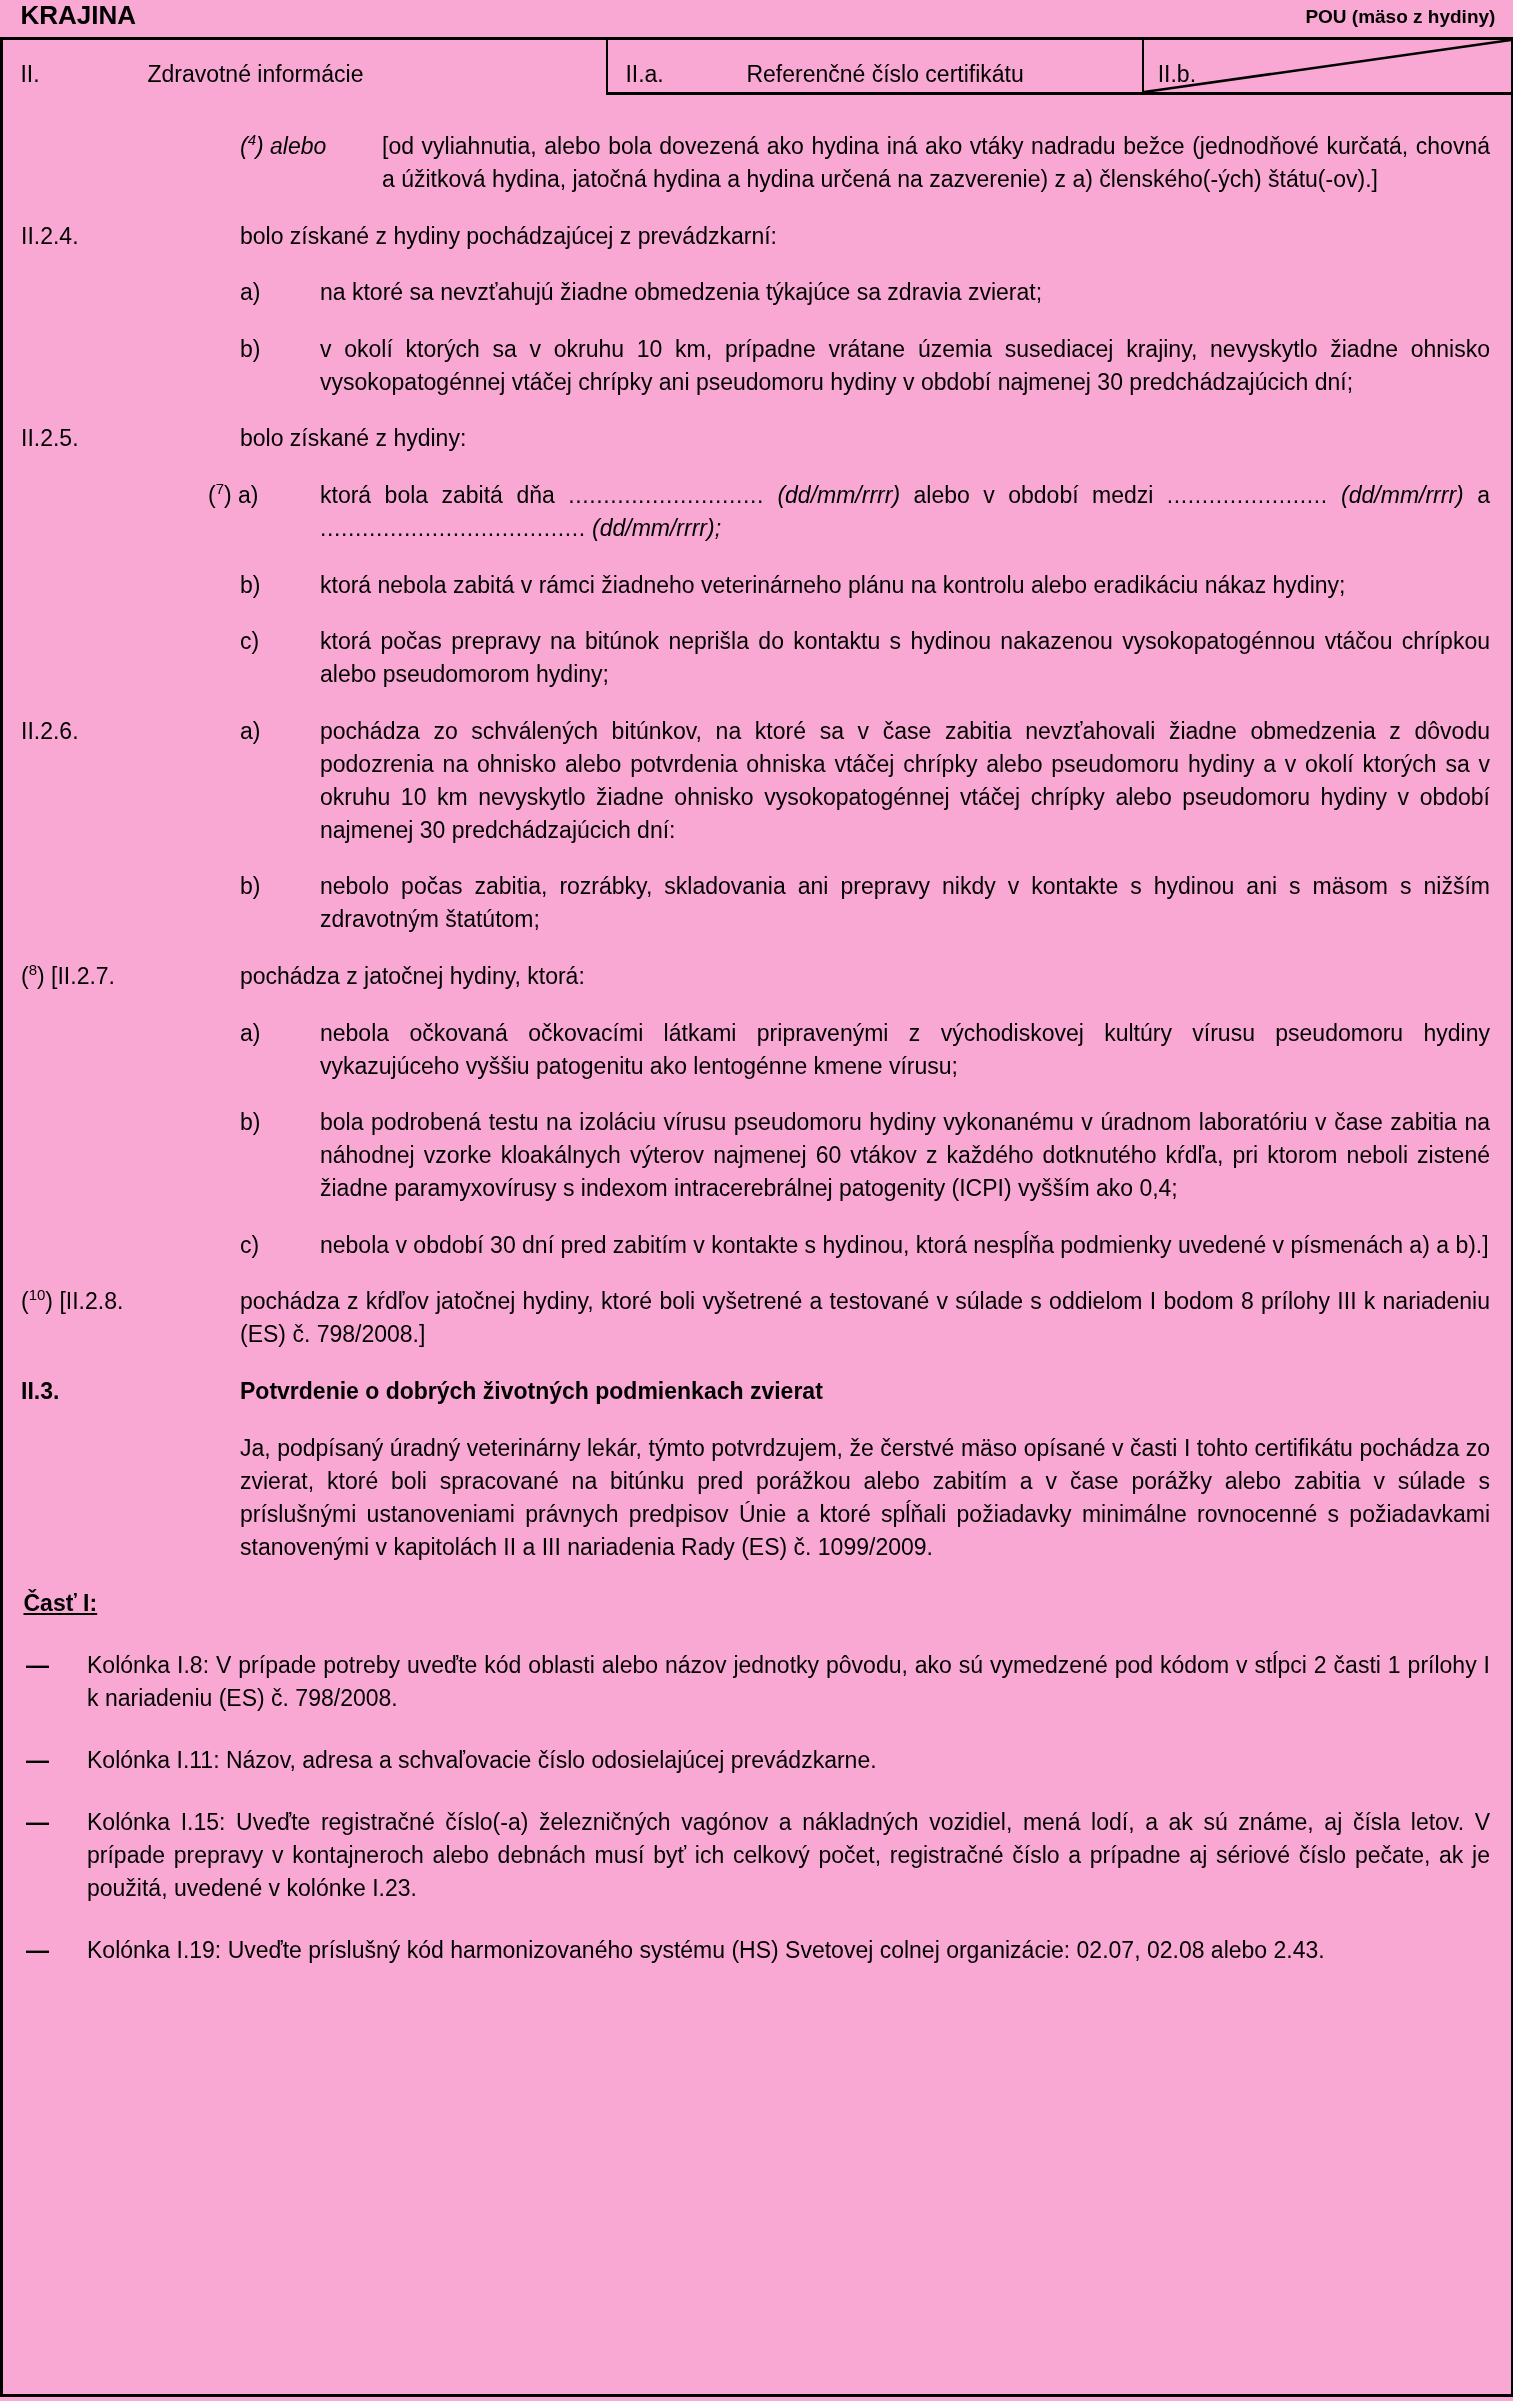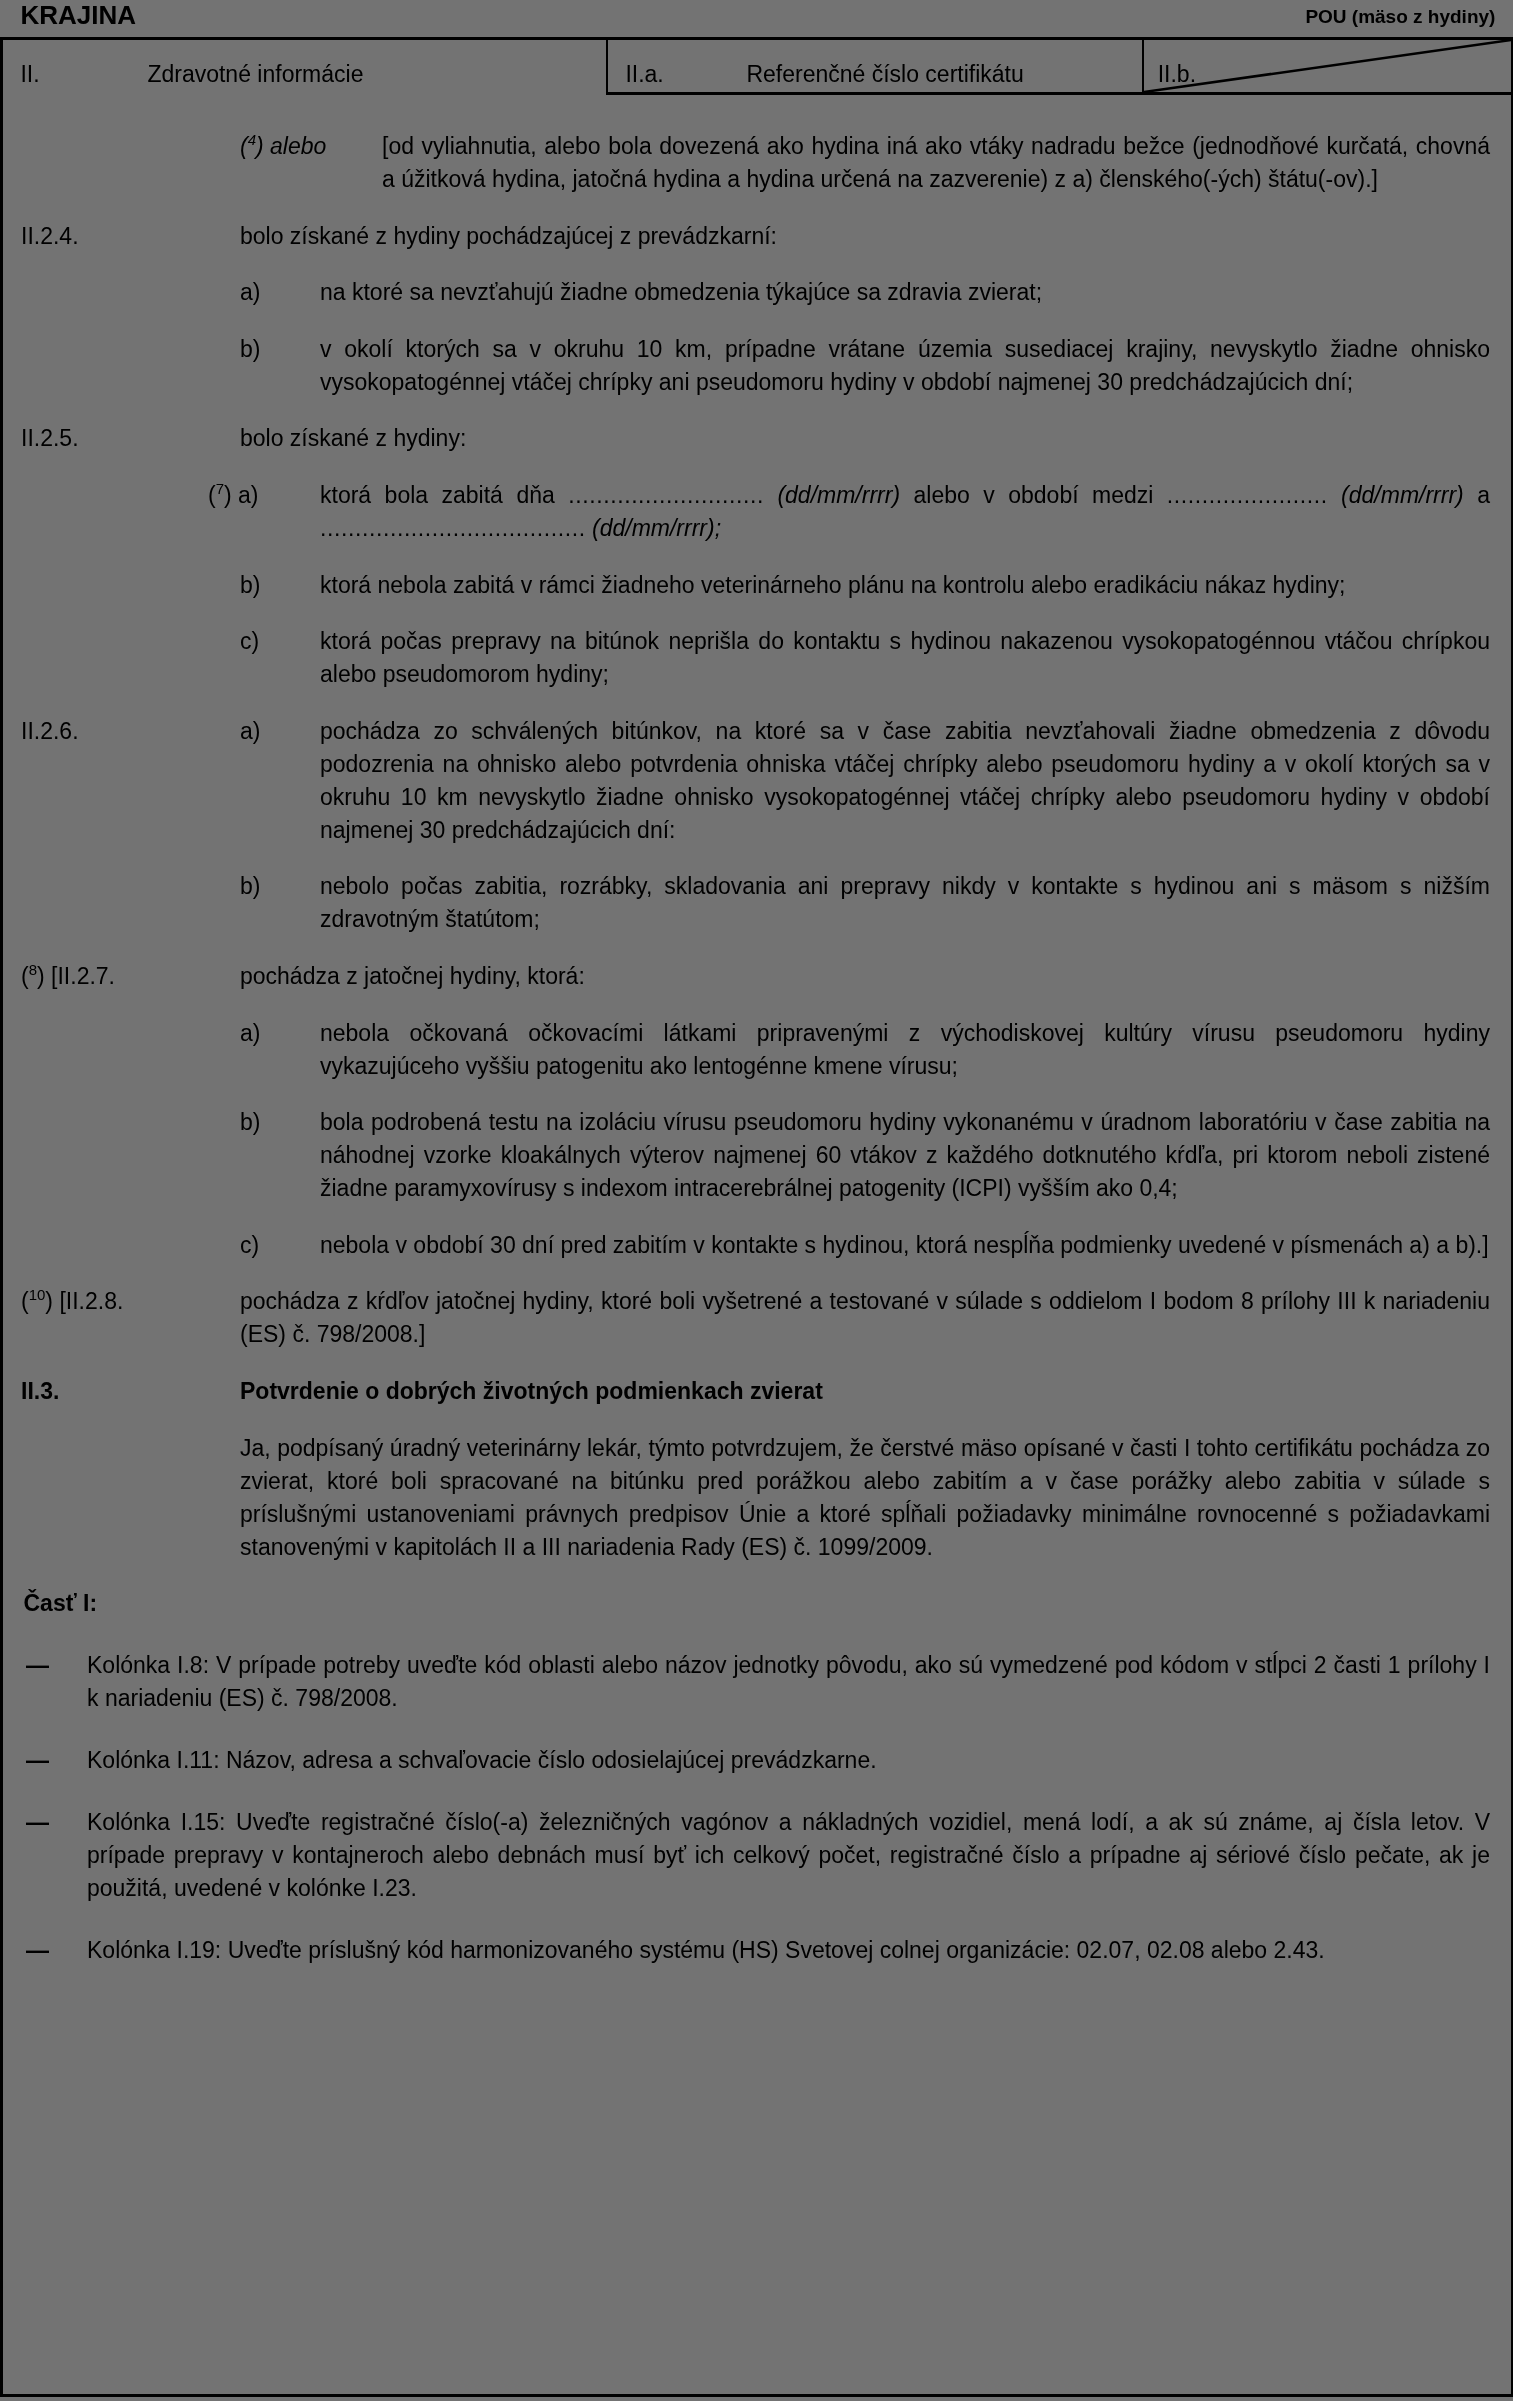--- a/index.html
+++ b/index.html
@@ -1,19 +1,19 @@
 <!DOCTYPE html>
 <html style="font-size:10px"><head>
 <meta charset="utf-8">
 <style>
   html,body { margin:0; padding:0; background:#ffffff; }
   .page {
     position:relative;
     width:1514px; height:2401px;
-    background:#737373; color:#000;
+    background:#f9a8d4; color:#000;
     font-family:"Liberation Sans","DejaVu Sans",sans-serif;
     font-size:23px; line-height:33px;
     overflow:hidden;
   }
   
   .top-head {
     display:flex; justify-content:space-between; align-items:flex-start;
     padding:1.2px 18.6px 0 20.5px; height:36px; box-sizing:border-box;
   }
   .country { font-weight:bold; font-size:26px; line-height:29px; }
@@ -43,21 +43,21 @@
   .cols-3 { grid-template-columns:219px 80px 1fr; }
   .cols-intro { grid-template-columns:219px 142px 1fr; }
   .c-text { text-align:justify; }
   .italic { font-style:italic; }
   .bold { font-weight:bold; }
   sup { font-size:15px; line-height:0; }
   .pull-marker { margin-left:-32px; white-space:nowrap; }
   .dots { letter-spacing:0.6px; }
 
   .h-note { font-weight:bold; margin:65px 0 29px 2.5px; }
-  .h-part { font-weight:bold; margin:0 0 29px 2.5px; }
+  .h-part { font-weight:bold; margin:0 0 29px 2.5px;text-decoration:underline; }
   .note-row { display:grid; grid-template-columns:66px 1fr; margin:0 0 29px 0; }
   .dash-cell { padding-left:5px; font-weight:bold; }
 </style>
 </head>
 <body>
 
 <div class="page">
 
   <div class="top-head">
     <div class="country">KRAJINA</div>

